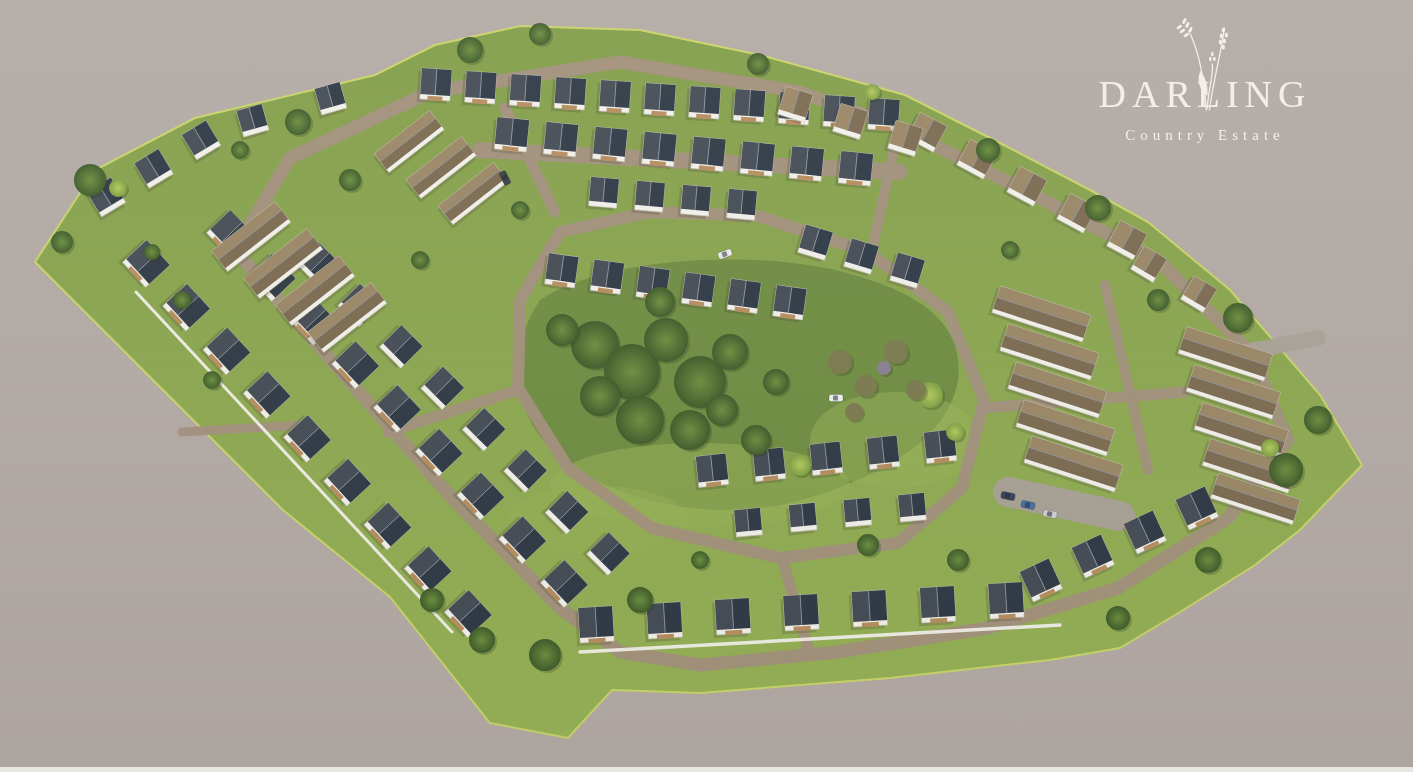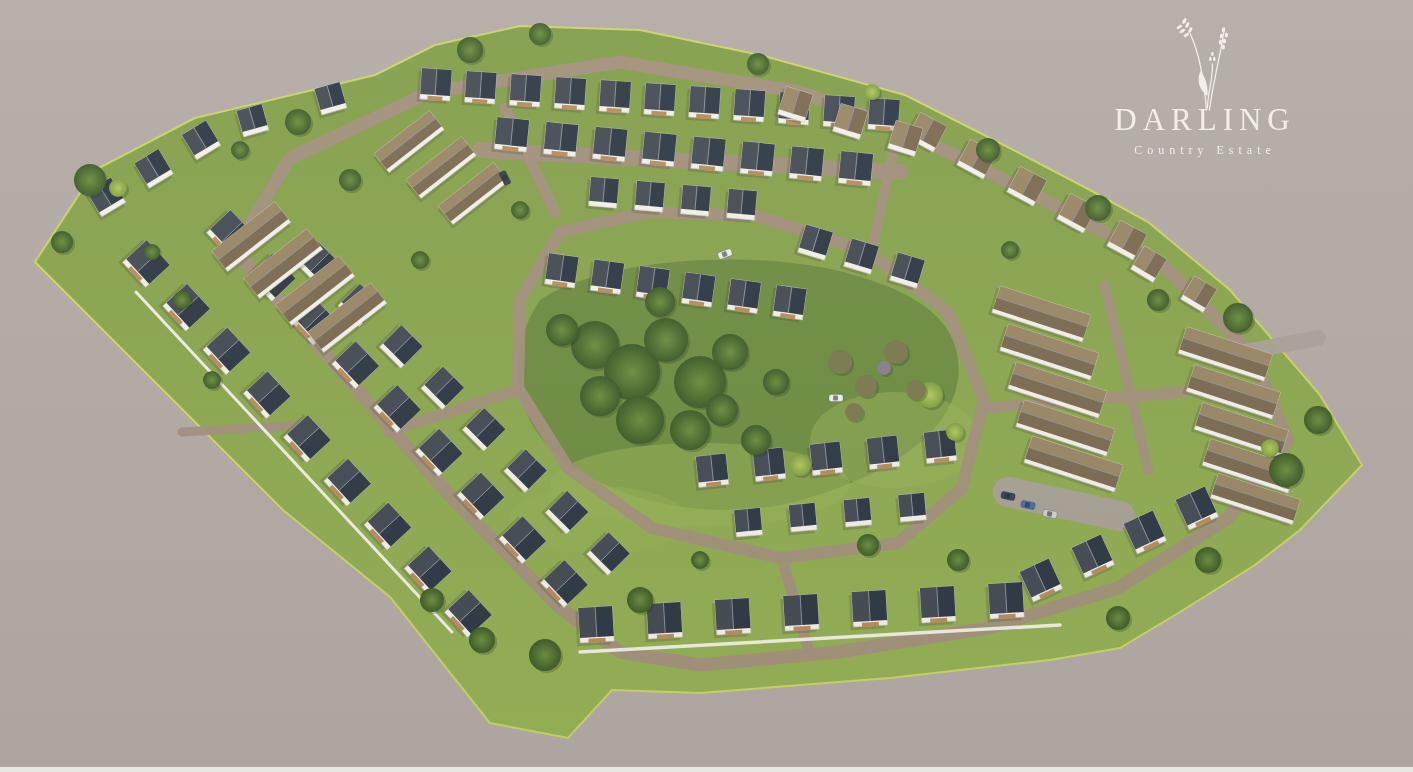--- a/index.html
+++ b/index.html
@@ -12,24 +12,24 @@
     content:"";position:absolute;inset:0;pointer-events:none;
     background:linear-gradient(180deg,rgba(255,255,255,.06),rgba(0,0,0,.03));
   }
   #scene{position:absolute;left:0;top:0;}
   .logo{
     position:absolute;top:16px;right:22px;width:372px;text-align:center;
     color:var(--logo-color,#f2efe9);z-index:5;
   }
   .logo-sprig{position:absolute;top:2px;left:50%;transform:translateX(-46%);}
   .logo-title{
-    position:relative;margin-top:86px;font-size:31px;letter-spacing:6px;
+    position:relative;margin-top:56px;font-size:38px;letter-spacing:6px;
     display:flex;justify-content:center;gap:26px;white-space:nowrap;font-weight:400;flex-direction:column;
   }
-  .logo-sub{margin-top:5px;font-size:12px;letter-spacing:5px;}
+  .logo-sub{margin-top:11px;font-size:15px;letter-spacing:5px;}
   .bottom-strip{position:absolute;left:0;right:0;bottom:0;height:5px;background:var(--strip,#e9e7e1);z-index:6;}
 </style>
 </head>
 <body>
 
 <div class="stage">
 
   <svg id="scene" width="1413" height="772" viewBox="0 0 1413 772">
       <defs>
         <linearGradient id="landG" x1="0" y1="0" x2="0" y2="1">

